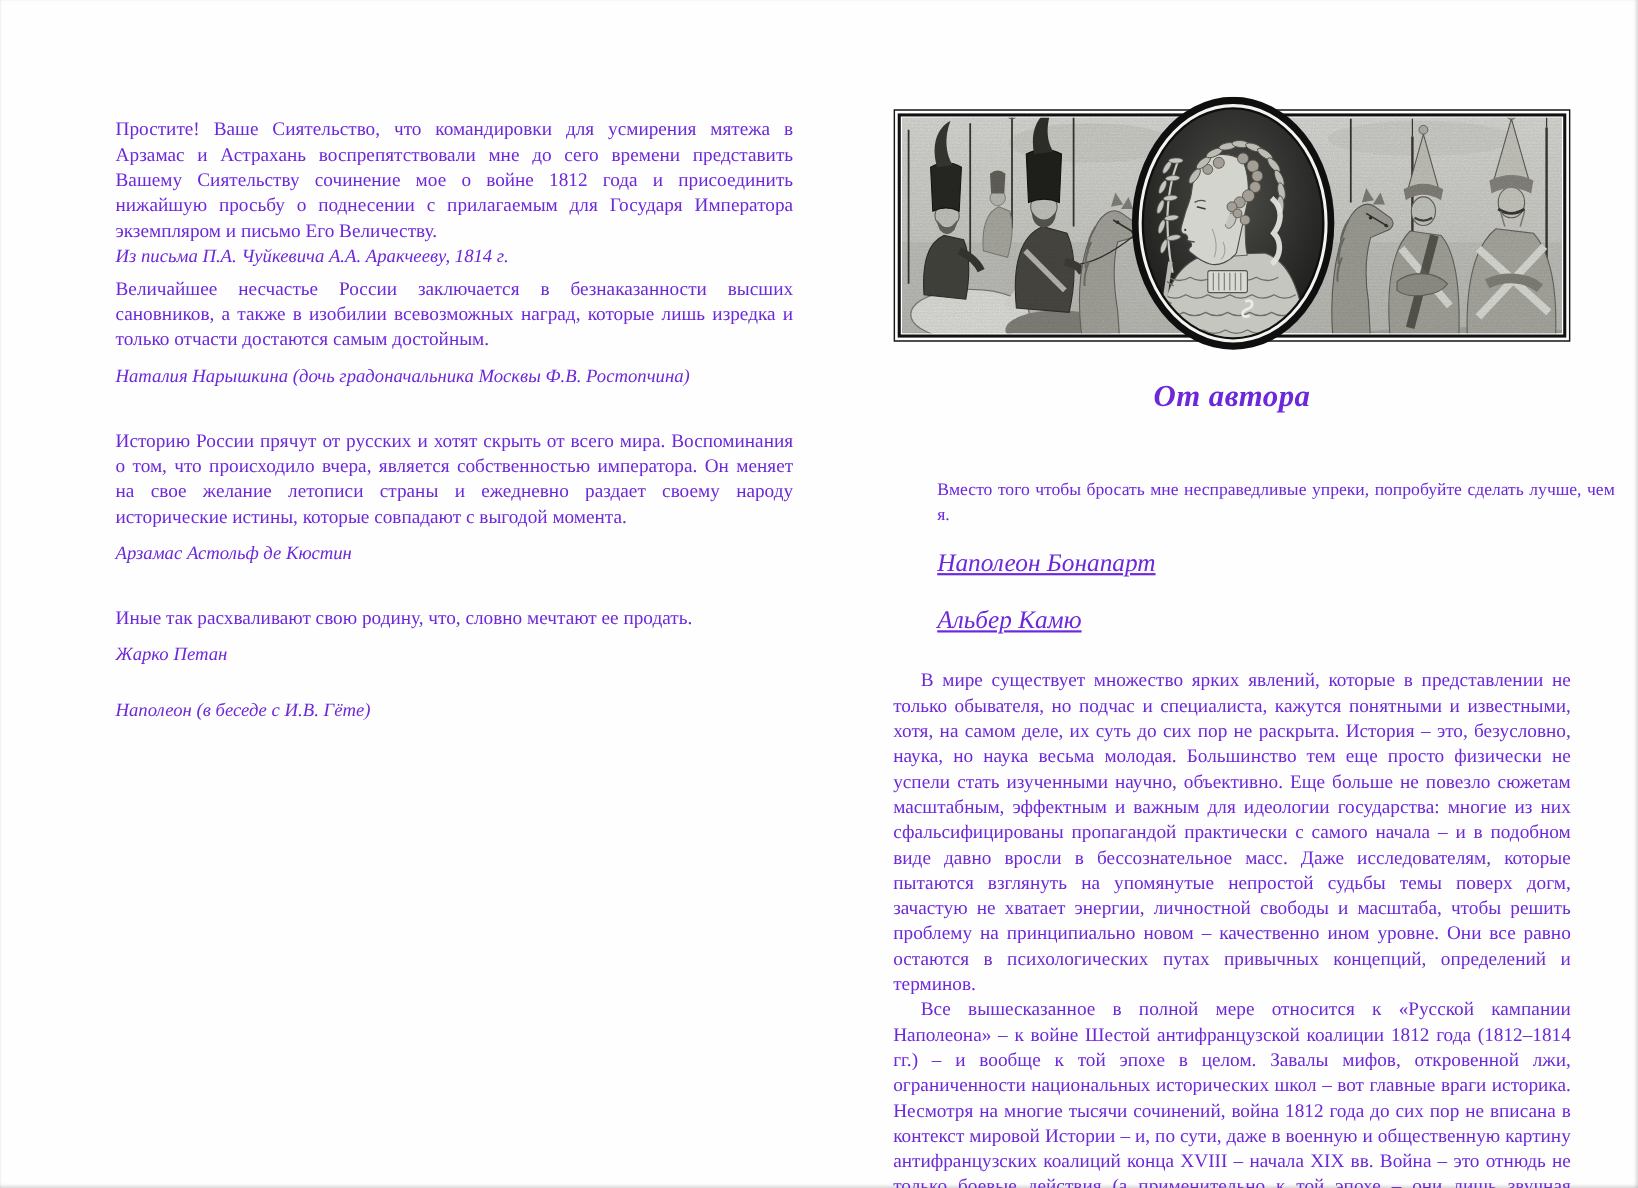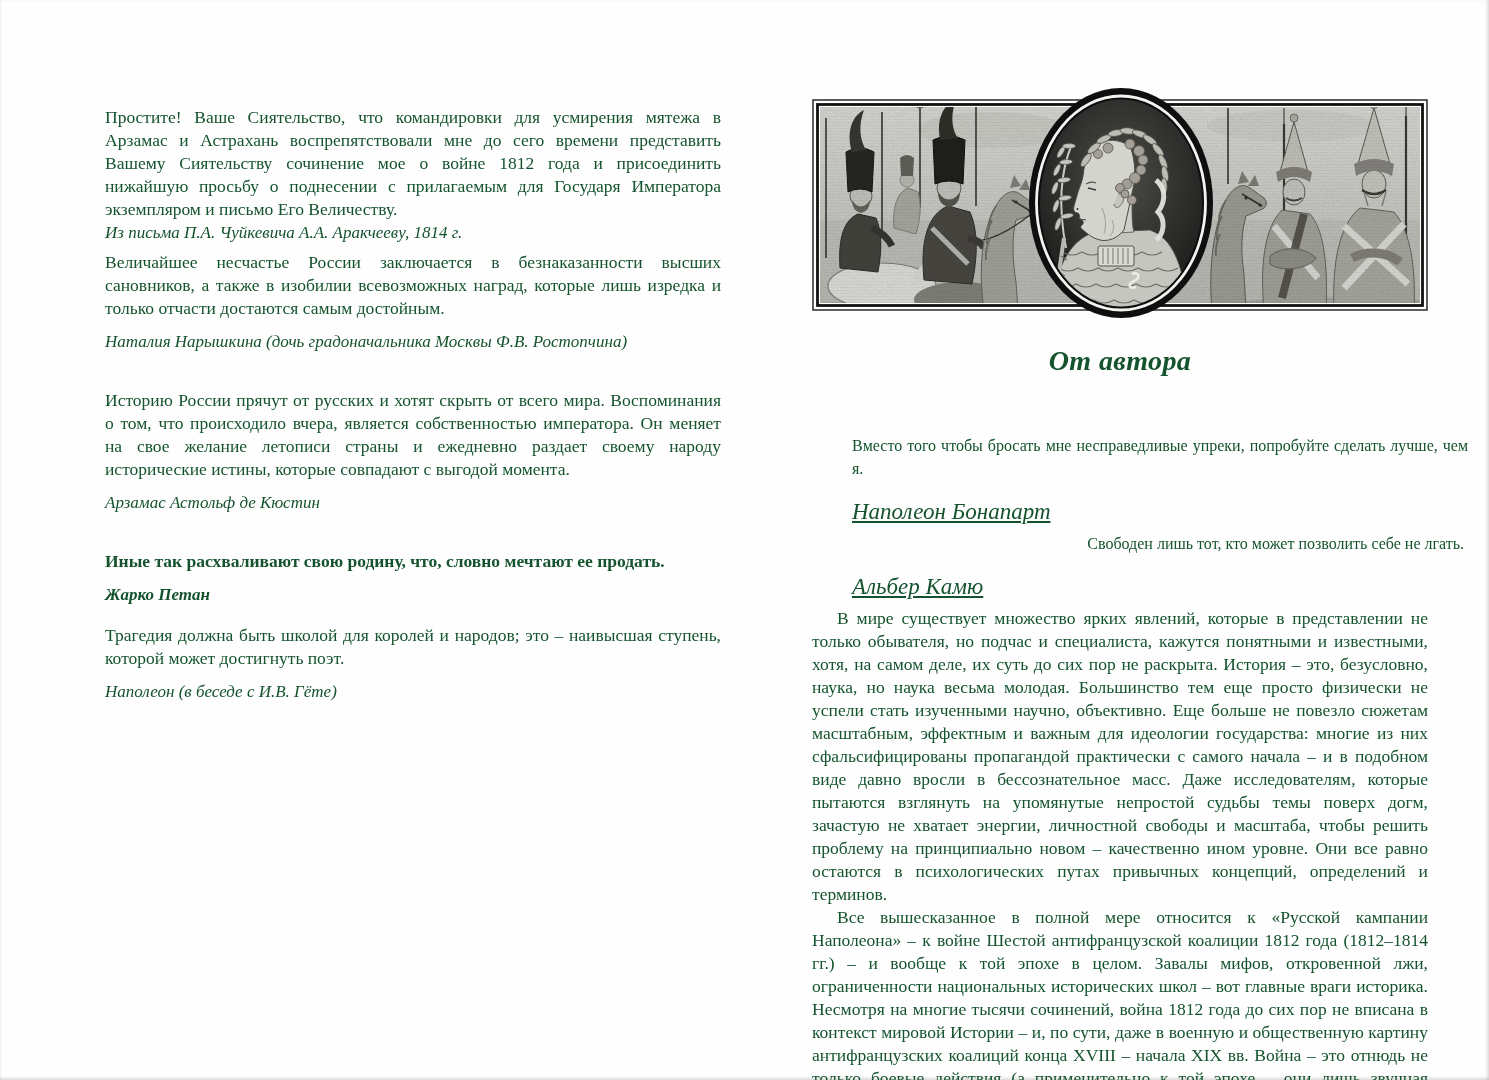--- a/index.html
+++ b/index.html
@@ -1,34 +1,34 @@
 <!DOCTYPE html>
 <html><head>
 <meta charset="utf-8">
 <style>
   html,body { margin:0; padding:0; background:#ffffff; }
   .spread {
     position:relative; width:1489px; height:1080px; background:#fefefe;
-    font-family:"Liberation Serif","DejaVu Serif",serif; color:#14532d;
+    font-family:"Liberation Serif","DejaVu Serif",serif; color:#6d28d9;
     overflow:hidden;
     box-shadow: inset -3px 0 3px -1px rgba(0,0,0,.12), inset 0 -3px 3px -1px rgba(0,0,0,.12), inset 1px 0 1px rgba(0,0,0,.04);
   }
   .page { position:absolute; top:0; width:616px; height:1080px; }
   .page-left  { left:65px; }
   .page-right { left:812px; }
   .block { position:absolute; left:0; width:616px; }
 
   .ep-text { margin:0; font-size:17.5px; line-height:23px; text-align:justify; }
   .ep-attr { margin:10px 6px 0 0; font-size:17px; line-height:23px; font-style:italic; text-align:left; }
   .ep1 .ep-attr { margin-top:0; }
 
   .ep1 { top:90px; }
   .ep2 { top:235px; }
   .ep3 { top:373px; }
-  .ep4 { top:534px;font-weight:bold; }
+  .ep4 { top:534px; }
   .ep5 { top:608px; }
 
   .illustration { top:88px; height:232px; }
   .illustration svg { display:block; }
 
   .title-block { top:344px; }
   .chapter-title { margin:0; font-size:28px; line-height:34px; font-weight:bold; text-align:center; letter-spacing:.4px;font-style:italic; }
 
   .rq1 { top:418px; }
   .rq2 { top:516px; }
@@ -61,21 +61,20 @@
       <p class="ep-text">Историю России прячут от русских и хотят скрыть от всего мира. Воспоминания о том, что происходило вчера, является собственностью императора. Он меняет на свое желание летописи страны и ежедневно раздает своему народу исторические истины, которые совпадают с выгодой момента.</p>
       <p class="ep-attr">Арзамас Астольф де Кюстин</p>
     </figure>
 
     <figure class="block ep4">
       <p class="ep-text">Иные так расхваливают свою родину, что, словно мечтают ее продать.</p>
       <p class="ep-attr">Жарко Петан</p>
     </figure>
 
     <figure class="block ep5">
-      <p class="ep-text">Трагедия должна быть школой для королей и народов; это – наивысшая ступень, которой может достигнуть поэт.</p>
       <p class="ep-attr">Наполеон (в беседе с И.В. Гёте)</p>
     </figure>
 
   </section>
 
   <section class="page page-right">
 
     <div class="block illustration">
       <svg width="616" height="232" viewBox="0 0 616 232">
         <defs>
@@ -299,21 +298,20 @@
     <header class="block title-block">
       <h1 class="chapter-title">От автора</h1>
     </header>
 
     <figure class="block rq1">
       <p class="quote quote-justify">Вместо того чтобы бросать мне несправедливые упреки, попробуйте сделать лучше, чем я.</p>
       <p class="q-attr">Наполеон Бонапарт</p>
     </figure>
 
     <figure class="block rq2">
-      <p class="quote quote-right">Свободен лишь тот, кто может позволить себе не лгать.</p>
       <p class="q-attr">Альбер Камю</p>
     </figure>
 
     <article class="block body-block">
       <p class="body-par">В мире существует множество ярких явлений, которые в представлении не только обывателя, но подчас и специалиста, кажутся понятными и известными, хотя, на самом деле, их суть до сих пор не раскрыта. История – это, безусловно, наука, но наука весьма молодая. Большинство тем еще просто физически не успели стать изученными научно, объективно. Еще больше не повезло сюжетам масштабным, эффектным и важным для идеологии государства: многие из них сфальсифицированы пропагандой практически с самого начала – и в подобном виде давно вросли в бессознательное масс. Даже исследователям, которые пытаются взглянуть на упомянутые непростой судьбы темы поверх догм, зачастую не хватает энергии, личностной свободы и масштаба, чтобы решить проблему на принципиально новом – качественно ином уровне. Они все равно остаются в психологических путах привычных концепций, определений и терминов.</p>
       <p class="body-par">Все вышесказанное в полной мере относится к «Русской кампании Наполеона» – к войне Шестой антифранцузской коалиции 1812 года (1812–1814 гг.) – и вообще к той эпохе в целом. Завалы мифов, откровенной лжи, ограниченности национальных исторических школ – вот главные враги историка. Несмотря на многие тысячи сочинений, война 1812 года до сих пор не вписана в контекст мировой Истории – и, по сути, даже в военную и общественную картину антифранцузских коалиций конца XVIII – начала XIX вв. Война – это отнюдь не только боевые действия (а применительно к той эпохе – они лишь звучная подробность, с точки зрения физического масштаба происходящего): нам важно понять соотнесение смыслов, исторических и цивилизационных систем!</p>
     </article>
 
   </section>
 </div>

